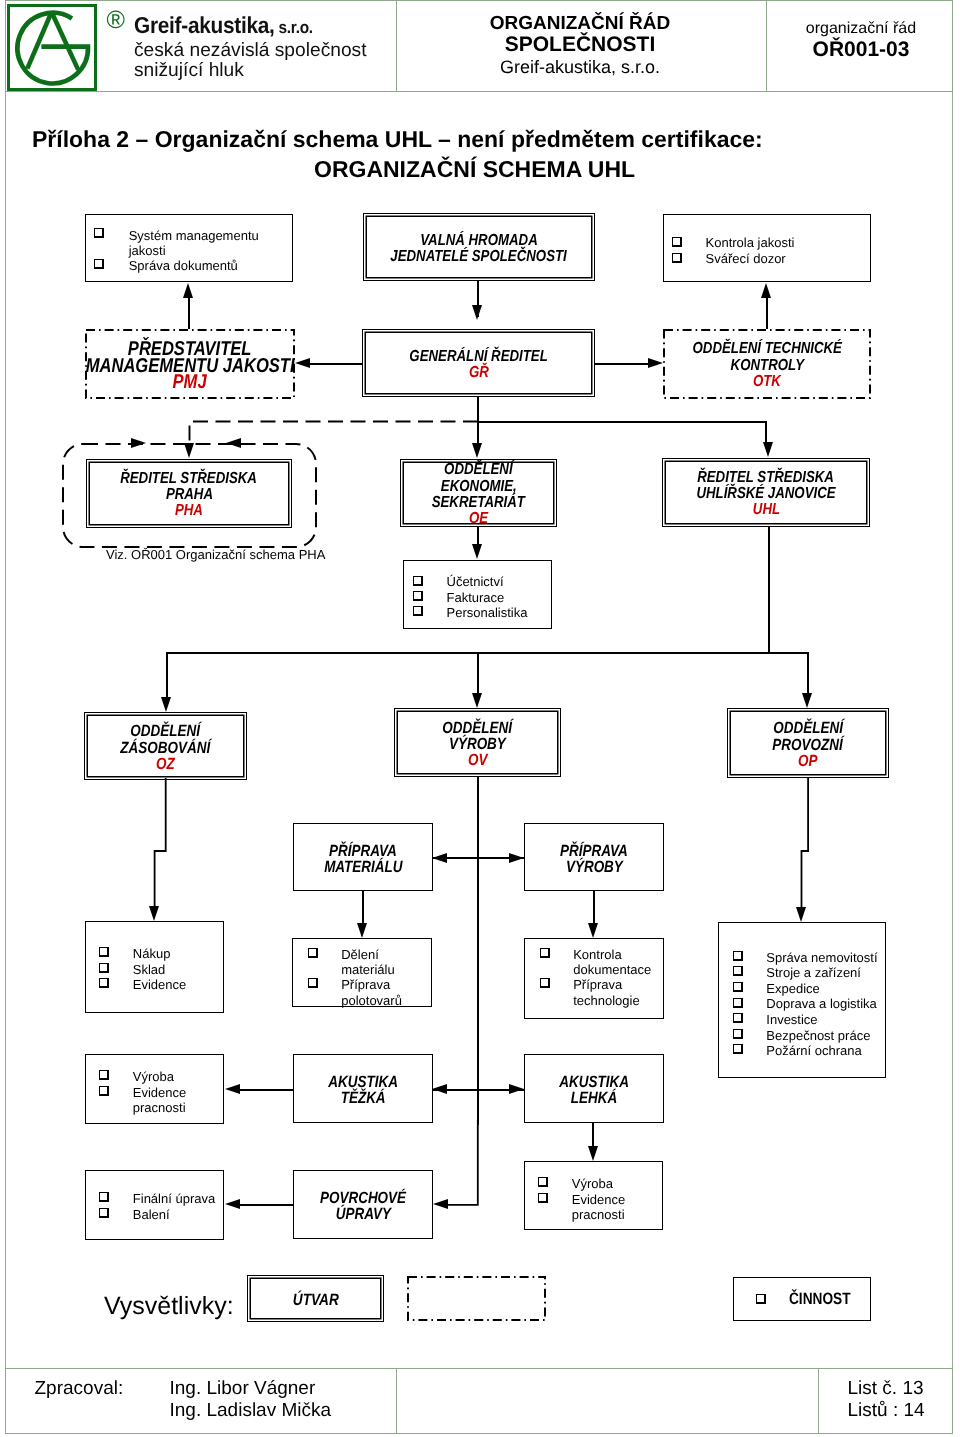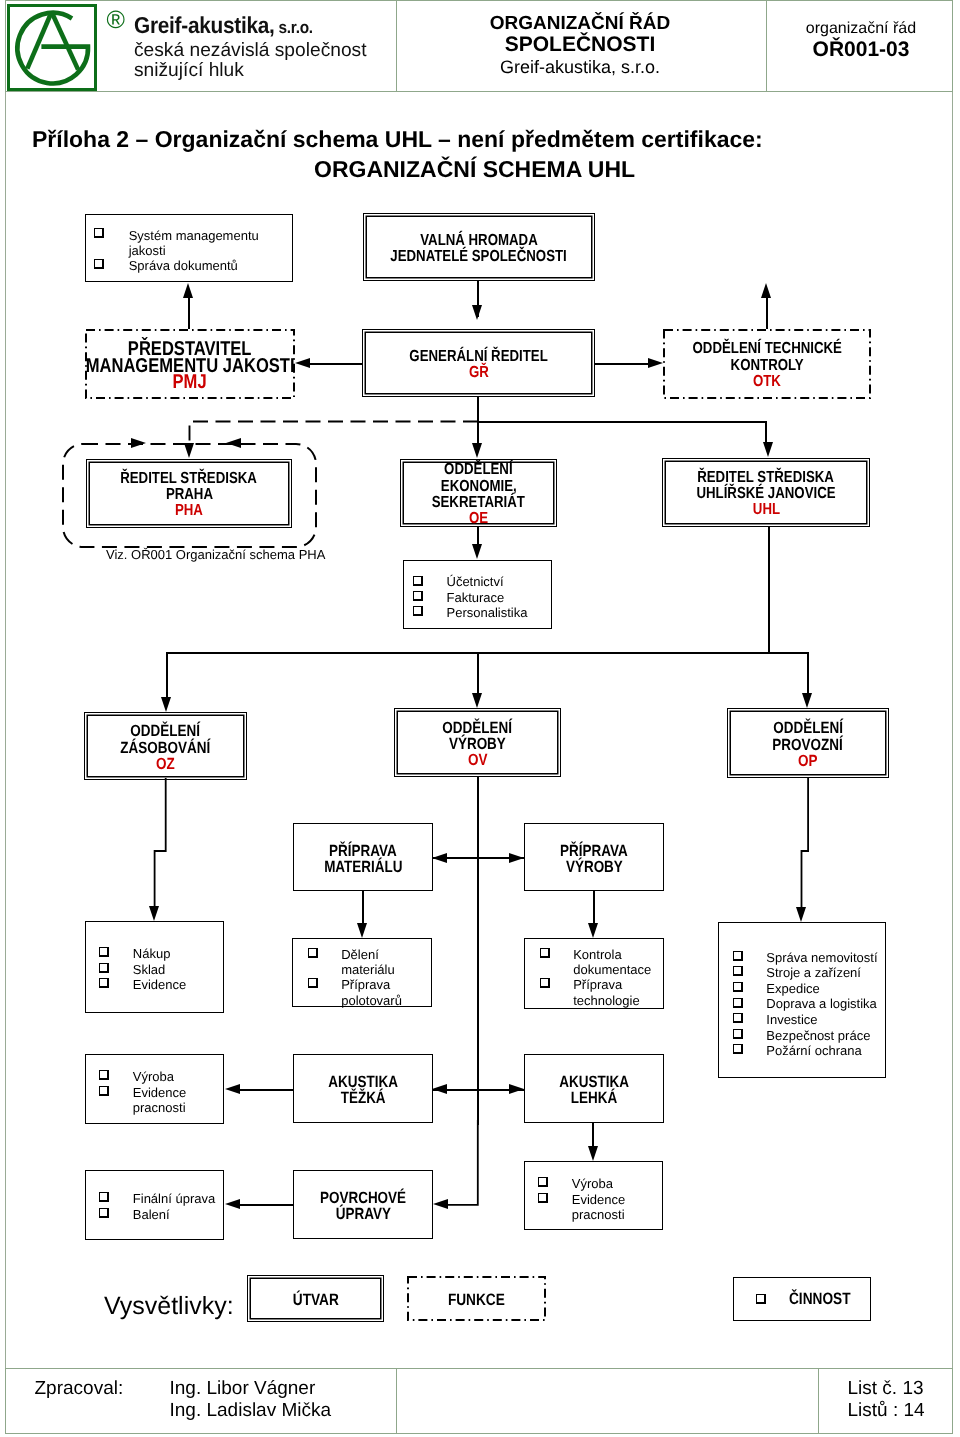--- a/index.html
+++ b/index.html
@@ -31,21 +31,21 @@
   .title2{position:absolute;font-weight:bold;white-space:nowrap;}
 
   
   .bx{position:absolute;box-sizing:border-box;background:#fff;}
   .bx.solid{border:1.6px solid #000;}
   .bx.dbl{border:1.5px solid #000;box-shadow:inset 0 0 0 1.5px #fff, inset 0 0 0 3px #000;}
   .bx.dashdot{border:none;background:none;}
   .bx.thin{border:1.3px solid #000;}
 
   .ctr{display:flex;flex-direction:column;align-items:center;justify-content:center;
-       text-align:center;font-weight:bold;line-height:16.2px;padding-top:3.6px;}
+       text-align:center;font-weight:bold;line-height:16.2px;padding-top:3.6px;font-style:italic;}
   .ctr > div{transform:scaleX(0.828);white-space:nowrap;}
 
   .red{color:#cc0000;}
 
   
   .lst{}
   .lrow{position:absolute;white-space:nowrap;}
   .bullet{position:absolute;box-sizing:border-box;border:1.3px solid #000;border-right-width:2.3px;border-bottom-width:2.3px;background:#fff;}
 
   
@@ -108,20 +108,26 @@
     <div class="lrow" style="left:42.7px;top:27.8px;font-size:13px;">jakosti</div>
     <div class="bullet" style="left:7.5px;top:43.5px;width:10px;height:10px;"></div>
     <div class="lrow" style="left:42.7px;top:43.1px;font-size:13px;">Správa dokumentů</div>
   </div>
 
   <div class="bx dbl ctr" style="left:363px;top:213px;width:232px;height:68px;font-size:16px;">
     <div>VALNÁ HROMADA</div>
     <div>JEDNATELÉ SPOLEČNOSTI</div>
   </div>
 
+  <div class="bx solid lst" style="left:663px;top:214px;width:208px;height:68px;">
+    <div class="bullet" style="left:7.5px;top:21.5px;width:10px;height:10px;"></div>
+    <div class="lrow" style="left:41.5px;top:20.3px;font-size:13px;">Kontrola jakosti</div>
+    <div class="bullet" style="left:7.5px;top:37.5px;width:10px;height:10px;"></div>
+    <div class="lrow" style="left:41.5px;top:36.3px;font-size:13px;">Svářecí dozor</div>
+  </div>
 
   <svg class="abs" style="left:85px;top:329px;width:210px;height:70px;">
     <rect x="1" y="1" width="208" height="68" fill="none" stroke="#000" stroke-width="2" stroke-dasharray="9 4 1.6 4"></rect>
   </svg>
   <div class="bx dashdot ctr" style="left:85px;top:329px;width:210px;height:70px;font-size:20px;">
     <div>PŘEDSTAVITEL</div>
     <div>MANAGEMENTU JAKOSTI</div>
     <div class="red">PMJ</div>
   </div>
 
@@ -205,21 +211,21 @@
 
   <div class="bx thin lst" style="left:292px;top:938px;width:140px;height:69px;">
     <div class="bullet" style="left:14.7px;top:8.9px;width:10px;height:10px;"></div>
     <div class="lrow" style="left:48.2px;top:7.7px;font-size:13px;">Dělení</div>
     <div class="lrow" style="left:48.2px;top:23.2px;font-size:13px;">materiálu</div>
     <div class="bullet" style="left:14.7px;top:39.4px;width:10px;height:10px;"></div>
     <div class="lrow" style="left:48.2px;top:38.2px;font-size:13px;">Příprava</div>
     <div class="lrow" style="left:48.2px;top:53.7px;font-size:13px;">polotovarů</div>
   </div>
 
-  <div class="bx thin lst" style="left:524px;top:938px;width:140px;height:71px;text-align:right;">
+  <div class="bx thin lst" style="left:524px;top:938px;width:140px;height:81px;text-align:right;">
     <div class="bullet" style="left:14.7px;top:8.9px;width:10px;height:10px;"></div>
     <div class="lrow" style="left:48.2px;top:7.7px;font-size:13px;">Kontrola</div>
     <div class="lrow" style="left:48.2px;top:23.2px;font-size:13px;">dokumentace</div>
     <div class="bullet" style="left:14.7px;top:39.4px;width:10px;height:10px;"></div>
     <div class="lrow" style="left:48.2px;top:38.2px;font-size:13px;">Příprava</div>
     <div class="lrow" style="left:48.2px;top:53.7px;font-size:13px;">technologie</div>
   </div>
 
   <div class="bx thin lst" style="left:718px;top:922px;width:168px;height:156px;">
     <div class="bullet" style="left:13.9px;top:27.7px;width:10px;height:10px;"></div>
@@ -361,23 +367,20 @@
   <div class="ln" style="left:236px;top:1204px;width:57px;height:1.8px;"></div>
   <div class="arw left" style="left:225px;top:1199.3px;"></div>
 
   <div class="abs" style="left:104px;top:1294px;font-size:25px;line-height:25px;">Vysvětlivky:</div>
   <div class="bx dbl ctr" style="left:247px;top:1275px;width:137px;height:47px;font-size:16.5px;">
     <div>ÚTVAR</div>
   </div>
   <svg class="abs" style="left:407px;top:1276px;width:139px;height:45px;">
     <rect x="1" y="1" width="137" height="43" fill="none" stroke="#000" stroke-width="2" stroke-dasharray="9 4 1.6 4"></rect>
   </svg>
-  <div class="bx dashdot ctr" style="left:407px;top:1276px;width:139px;height:45px;font-size:16.5px;">
-    <div>FUNKCE</div>
-  </div>
   <div class="bx thin" style="left:733px;top:1277px;width:138px;height:44px;">
     <div class="bullet" style="position:absolute;left:22.2px;top:16.2px;width:10px;height:10px;"></div>
     <div class="abs" style="left:55px;top:11.8px;font-size:16.5px;font-weight:bold;transform:scaleX(0.828);transform-origin:0 0;white-space:nowrap;">ČINNOST</div>
   </div>
 
   <div id="ftr">
     <div class="cellsep" style="left:390px;"></div>
     <div class="cellsep" style="left:812px;"></div>
   </div>
   <div class="abs" style="left:34.5px;top:1378px;font-size:19px;line-height:22px;">Zpracoval:</div>

